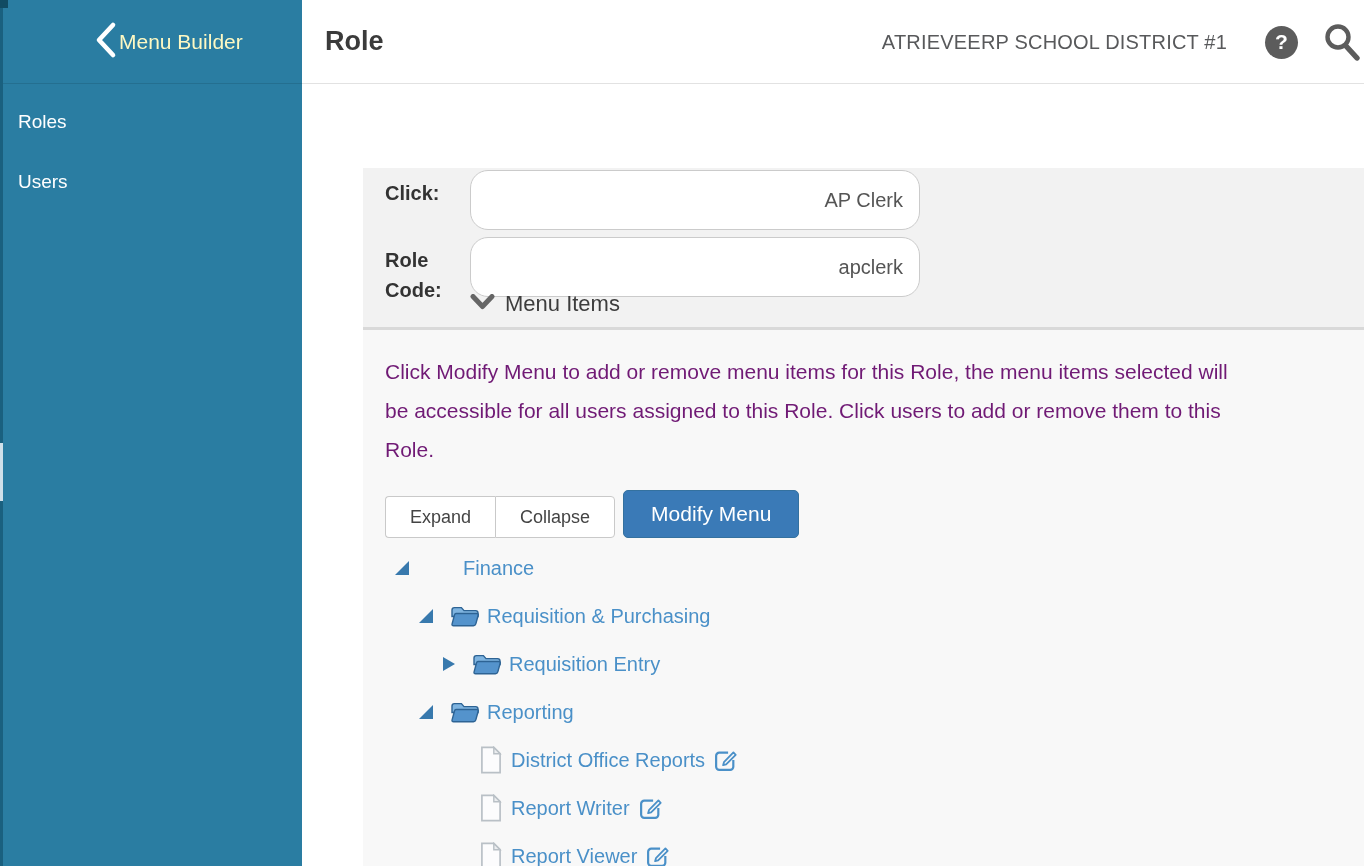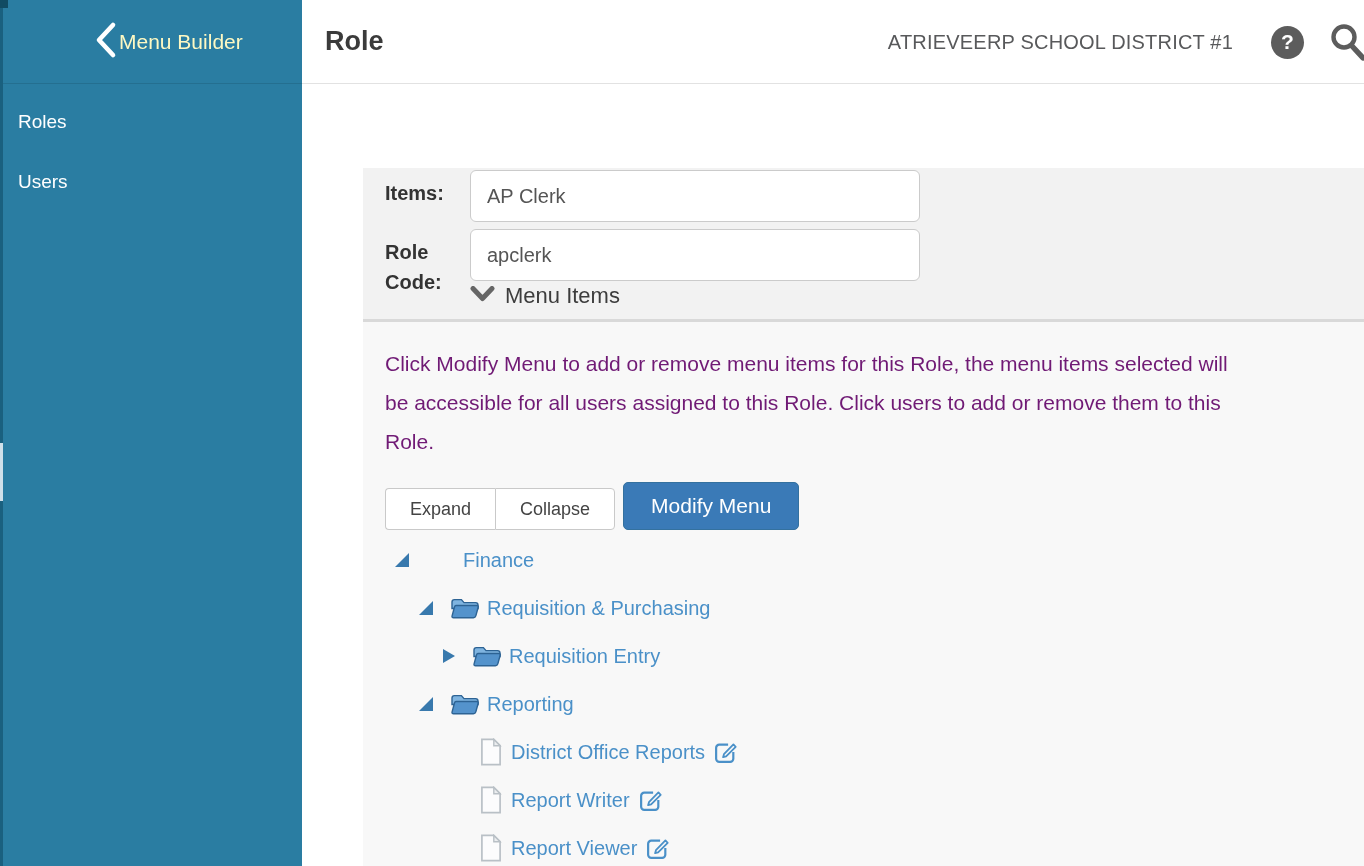--- a/index.html
+++ b/index.html
@@ -21,38 +21,38 @@
   .sidebar-title { color:#fef9c3; font-size:21px; }
   .sidebar-nav { padding-top:8px; }
   .sidebar-item { height:60px; display:flex; align-items:center;
     padding-left:18px; color:#ffffff; font-size:19px; cursor:pointer; }
 
   
   .main { margin-left:302px; }
   .topbar { height:84px; background:#ffffff; border-bottom:1px solid #e2e2e2;
     display:flex; align-items:center; padding-left:23px; position:relative; }
   .page-title { font-size:27px; color:#3b3b3b; }
-  .topbar-right { position:absolute; right:0; top:0; height:84px;
+  .topbar-right { position:absolute; right:6px; top:0; height:84px;
     display:flex; align-items:center; }
   .district { font-size:20px; color:#58595b; letter-spacing:.2px; margin-right:38px; }
   .help-icon { width:33px; height:33px; border-radius:50%; background:#5c5c5c;
     color:#ffffff; font-size:21px; font-weight:bold; display:flex;
     align-items:center; justify-content:center; margin-right:26px; cursor:pointer; }
   .search-icon { width:36px; height:44px; margin-right:-2px; cursor:pointer; }
 
   
   .panel { margin-left:61px; margin-top:84px; }
   .form-band { background:#f2f2f2; padding:2px 0 10px 22px; }
   .form-row { display:flex; }
   .form-row + .form-row { margin-top:7px; }
   .form-label { width:85px; font-size:20px; font-weight:bold; color:#333333;
     padding-top:8px; line-height:30px; flex-shrink:0; }
-  .text-input { width:450px; height:52px; border:1px solid #cbcbcb; border-radius:6px;
+  .text-input { width:450px; height:60px; border:1px solid #cbcbcb; border-radius:18px;
     background:#ffffff; font-size:20px; color:#555555; padding:0 16px;
-    font-family:"Liberation Sans", sans-serif; outline:none; }
+    font-family:"Liberation Sans", sans-serif; outline:none;text-align:right; }
   .section-header { margin-left:85px; margin-top:-14px; display:flex;
     align-items:center; cursor:pointer; }
   .section-header-label { font-size:22px; color:#3d3d3d; margin-left:10px; }
   .divider { height:3px; background:#d9d9d9; }
 
   .lower { background:#f8f8f8; padding:22px 0 40px 22px; min-height:556px; }
   .instructions { line-height:39px; font-size:21px; color:#701a75;
     white-space:nowrap; }
 
   .btn-row { display:flex; align-items:flex-end; margin-top:21px; }
@@ -123,21 +123,21 @@
           <line x1="22" y1="26" x2="33" y2="38" stroke="#5c5c5c" stroke-width="5.4" stroke-linecap="round"></line>
         </svg>
       </span>
     </div>
   </header>
 
   <section class="panel">
 
     <div class="form-band">
       <div class="form-row">
-        <label class="form-label">Items:</label>
+        <label class="form-label">Click:</label>
         <input class="text-input" type="text" value="AP Clerk" style="">
       </div>
       <div class="form-row">
         <label class="form-label">Role Code:</label>
         <input class="text-input" type="text" value="apclerk" style="">
       </div>
       <div class="section-header">
         <span>
           <svg width="25" height="16" viewBox="0 0 25 16">
               <polyline points="3,2.5 12.5,12.5 22,2.5" fill="none" stroke="#666666" stroke-width="5" stroke-linecap="round" stroke-linejoin="round"></polyline>

